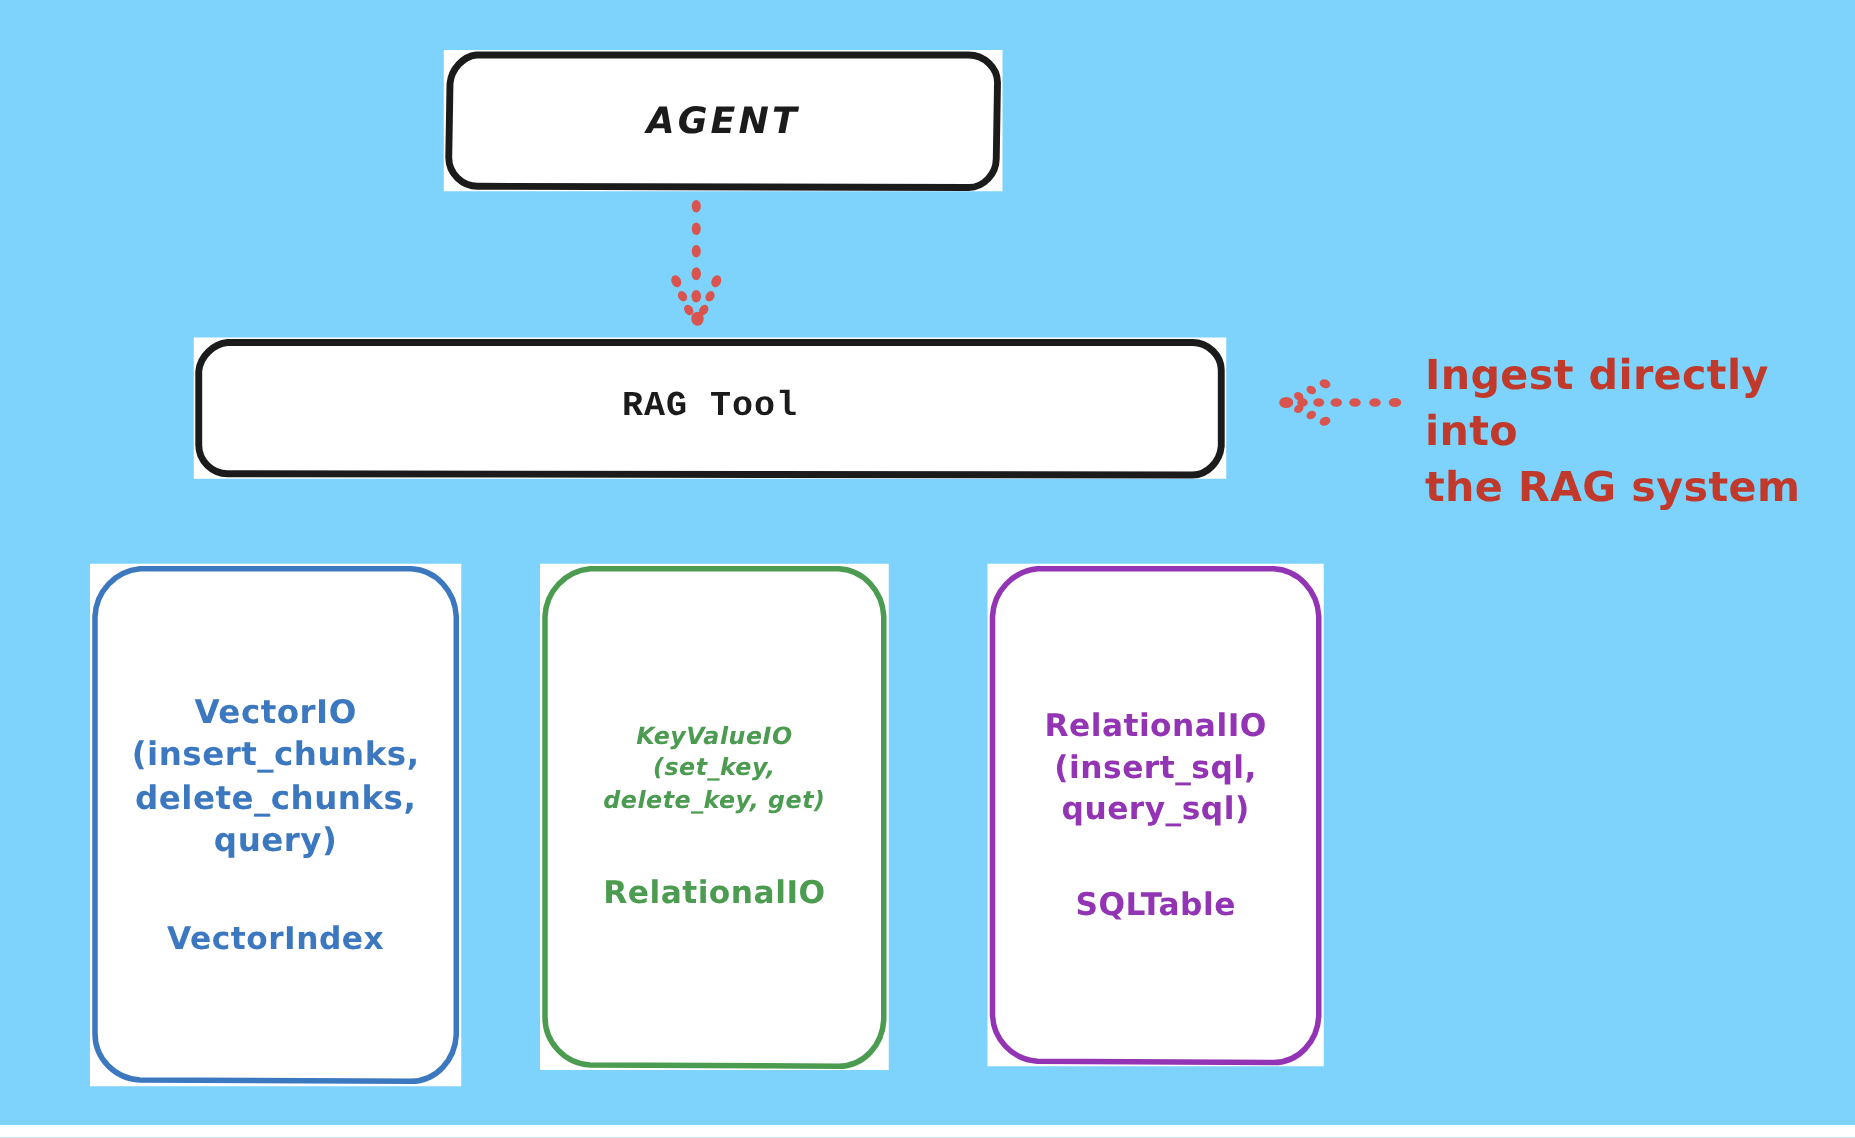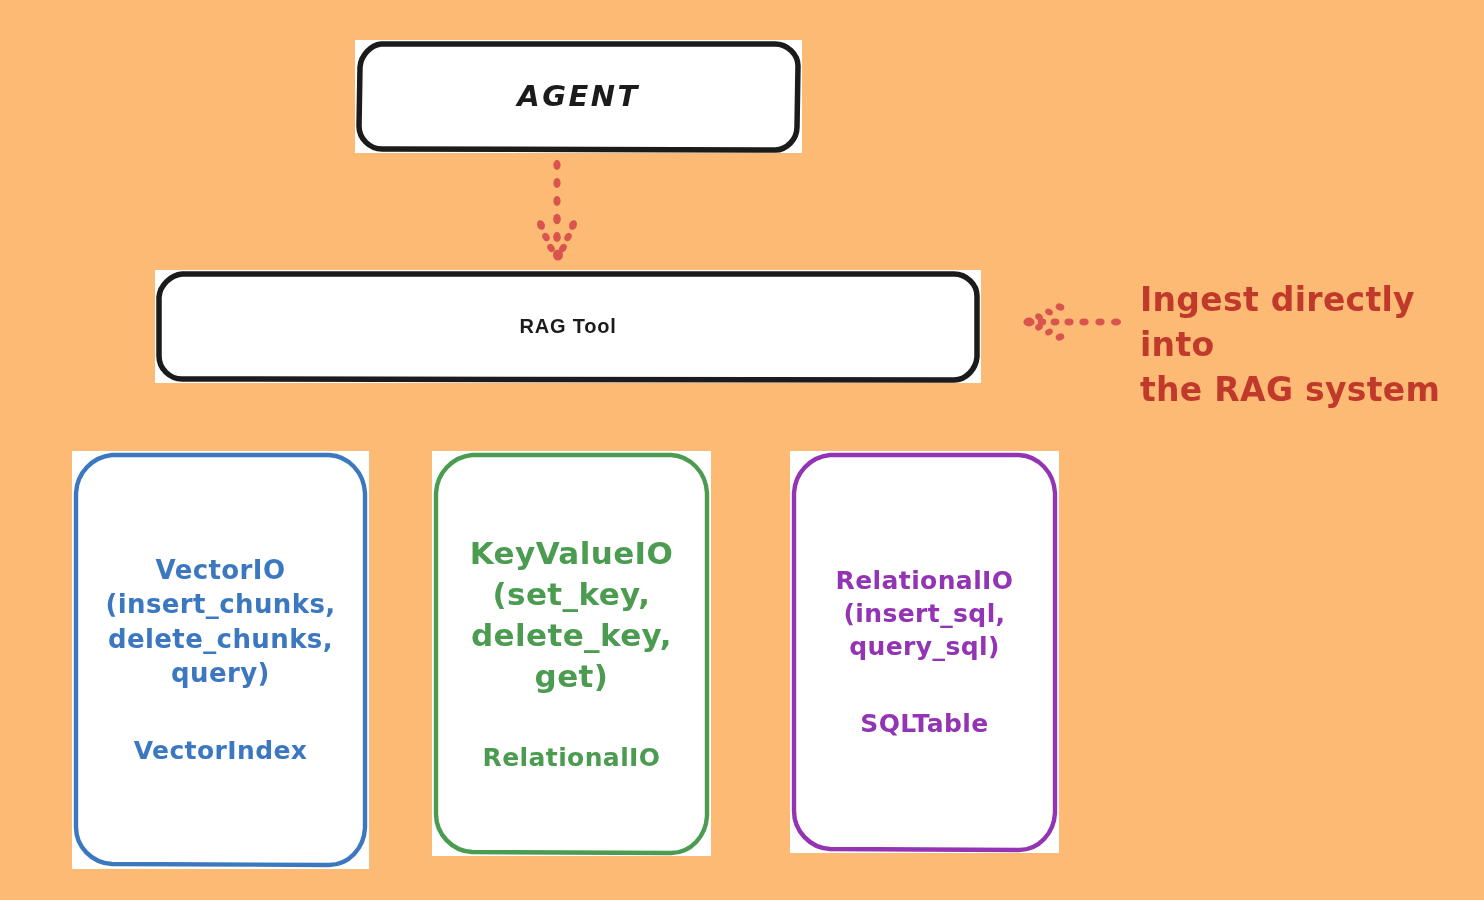--- a/index.html
+++ b/index.html
@@ -8,21 +8,21 @@
     padding: 0;
     background: #ffffff;
   }
   body {
     font-family: "DejaVu Sans", sans-serif;
   }
   #canvas {
     position: relative;
     width: 1484px;
     height: 900px;
-    background: #fdba74;
+    background: #7dd3fc;
     overflow: hidden;
   }
 
   
   .node {
     position: absolute;
     box-sizing: border-box;
     display: flex;
     flex-direction: column;
     align-items: center;
@@ -57,22 +57,22 @@
     font-style: italic;
     font-weight: 700;
     letter-spacing: 2.5px;
     color: #1b1b1b;
   }
 
   #rag-tool-node {
     left: 155px; top: 270px; width: 826px; height: 113px;
   }
   #rag-tool-node .label {
-    font-family: Liberation Sans, sans-serif;
-    font-size: 20px;
+    font-family: Liberation Mono, monospace;
+    font-size: 28px;
     font-weight: 600;
     letter-spacing: 0.8px;
     color: #1b1b1b;
   }
 
   
   .provider .label {
     font-size: 25px;
     font-weight: 600;
     letter-spacing: 0.4px;
@@ -83,21 +83,21 @@
 
   #vector-node  { left: 72px;  top: 451px; width: 297px; height: 418px; }
   #keyvalue-node{ left: 432px; top: 451px; width: 279px; height: 405px; }
   #relational-node { left: 790px; top: 451px; width: 269px; height: 402px; }
 
   #vector-node .label      { color: #3c78c0; }
   #keyvalue-node .label    { color: #4b9b50; }
   #relational-node .label  { color: #9234b4; }
 
   #vector-node .label.sig     { font-size: 26px; }
-  #keyvalue-node .label.sig   { font-size: 31px; }
+  #keyvalue-node .label.sig   { font-size: 19px; font-style: italic; }
   #relational-node .label.sig { font-size: 25px; }
 
   
   .connector {
     position: absolute;
     overflow: visible;
   }
   #agent-to-rag-arrow { left: 500px; top: 155px; width: 120px; height: 120px; }
   #ingest-arrow       { left: 1012px; top: 292px; width: 112px; height: 58px; }
 

